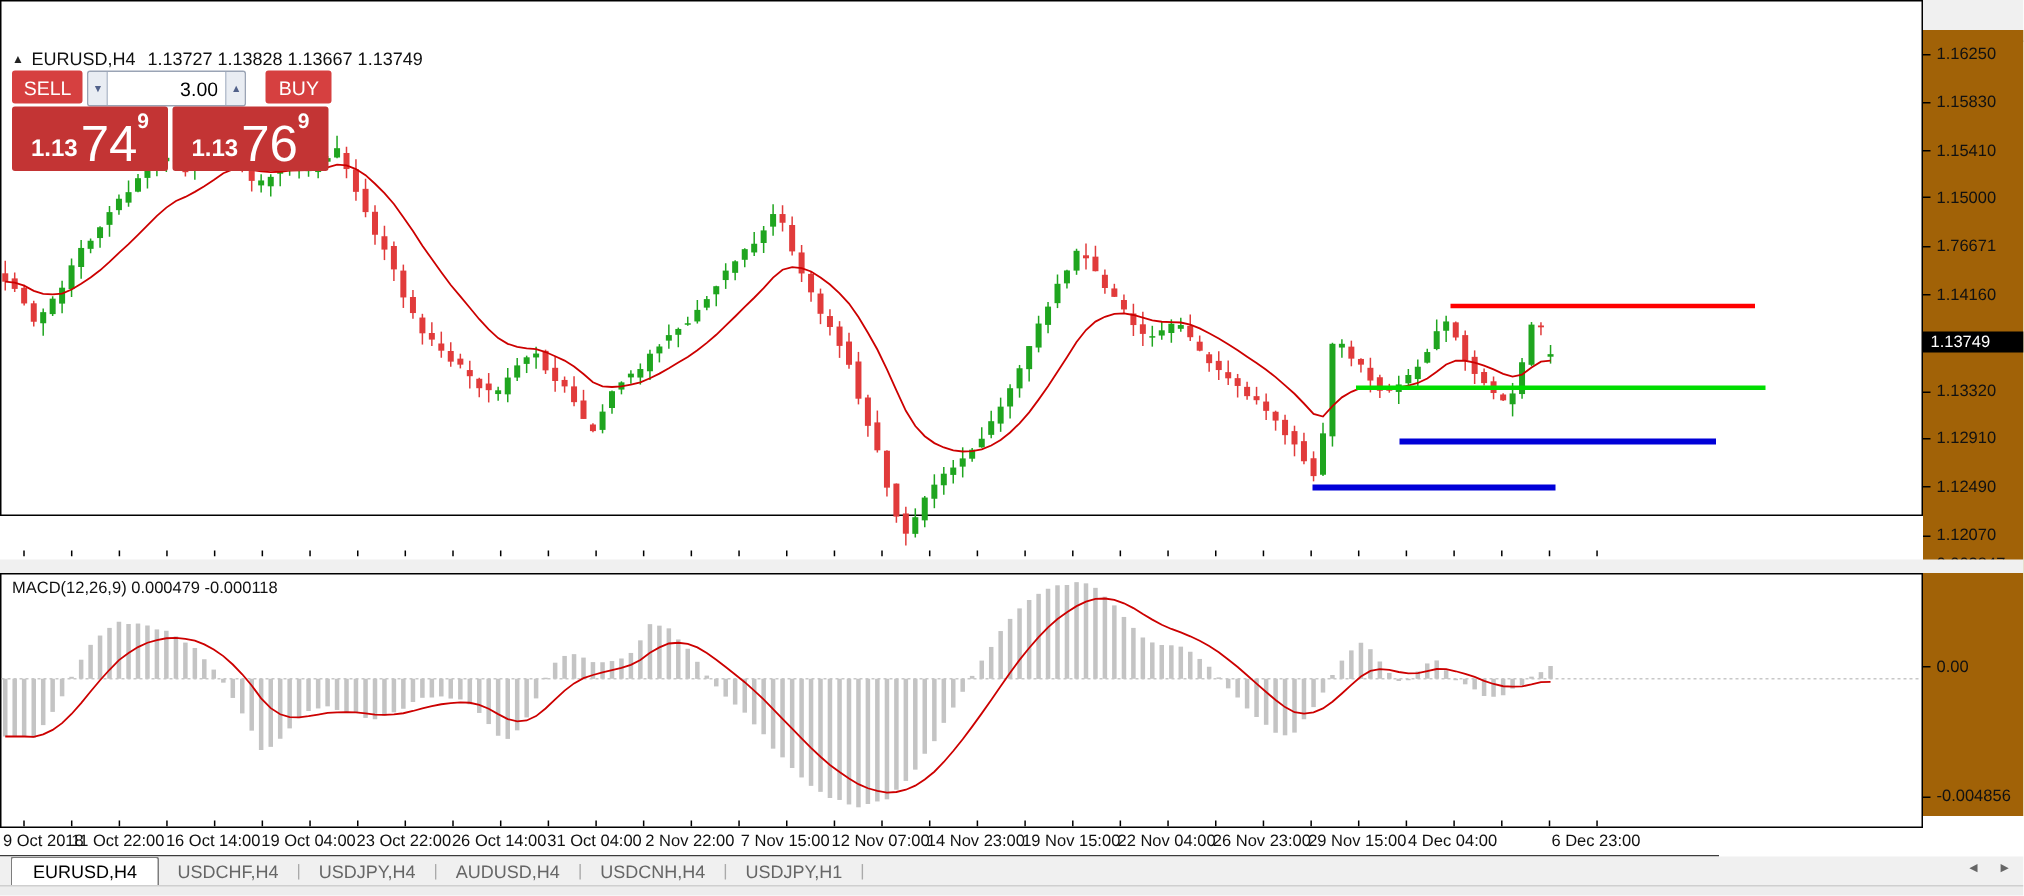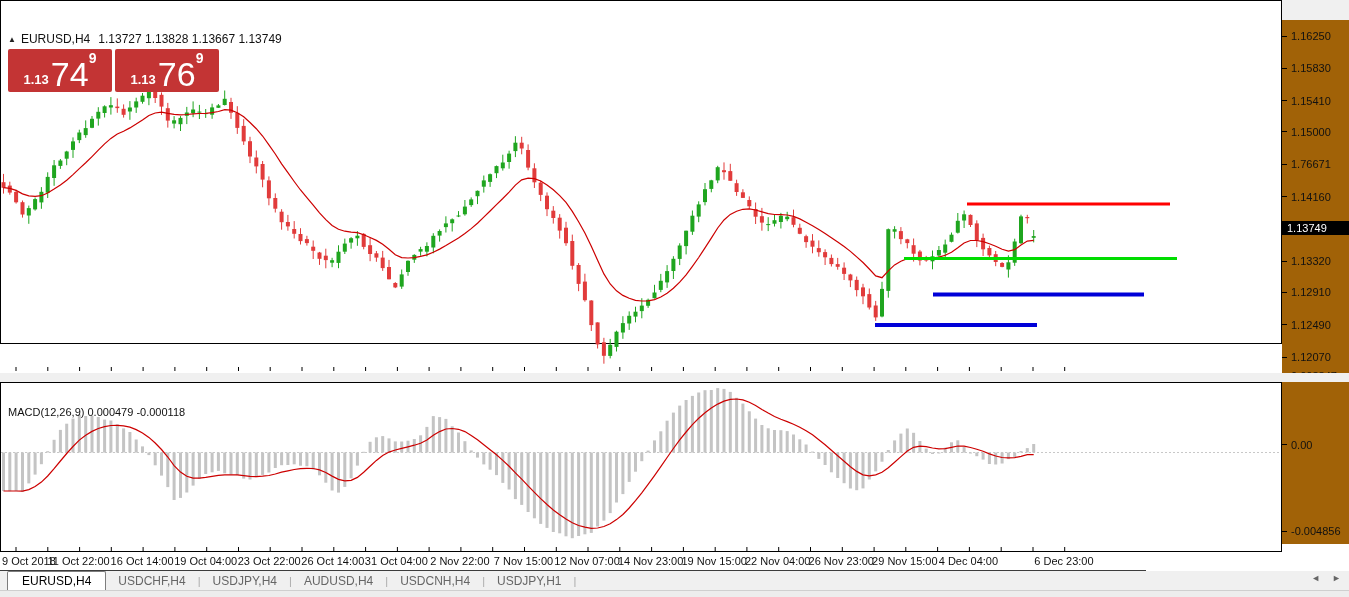--- a/index.html
+++ b/index.html
@@ -26,21 +26,21 @@
   .splitter{position:absolute;left:0;top:373px;width:1349px;height:9px;background:#f0f0f0;z-index:3;}
   .macd-panel{position:absolute;left:0;top:382px;width:1280px;height:168px;background:#fff;
               border:1px solid #000;}
   #price-svg{position:absolute;left:1px;top:29px;z-index:1;}
   #macd-svg{position:absolute;left:1px;top:383px;z-index:1;}
 
   .chart-title{position:absolute;left:8px;top:32px;z-index:4;font-size:12px;color:#111;
                display:flex;align-items:center;white-space:nowrap;}
   .chart-title .tri{font-size:8px;margin-right:5px;color:#222;}
   .chart-title .sym{margin-right:8px;}
-  .macd-label{position:absolute;left:8px;top:406px;z-index:4;font-size:11px;color:#111;white-space:nowrap;}
+  .macd-label{position:absolute;left:8px;top:386px;z-index:4;font-size:11px;color:#111;white-space:nowrap;}
 
   
   .trade-panel{position:absolute;left:8px;top:47px;width:213px;z-index:5;}
   .tp-row1{display:flex;height:22px;}
   .btn-sell,.btn-buy{background:#d64040;color:#fff;font-size:13px;display:flex;align-items:center;
         justify-content:center;border-radius:2px;cursor:pointer;}
   .btn-sell{width:50px;}
   .btn-buy{width:46px;margin-left:13px;}
   .vol-group{display:flex;height:22px;border:1px solid #9aa4b5;border-radius:2px;overflow:hidden;
              margin-left:3px;background:#fff;}
@@ -48,21 +48,21 @@
            color:#51618a;font-size:7px;cursor:pointer;}
   .vol-btn.dn{border-right:1px solid #b9c2d0;}
   .vol-btn.up{border-left:1px solid #b9c2d0;}
   .vol-input{width:68px;border:none;outline:none;font-size:13px;text-align:right;padding:0 5px;
              font-family:"Liberation Sans",sans-serif;color:#000;}
   .tp-row2{display:flex;margin-top:2px;}
   .px-box{background:#c33434;color:#fff;height:40px;border-radius:2px;display:flex;
           align-items:flex-end;justify-content:center;cursor:pointer;padding-bottom:3px;}
   .px-box.l{width:104px;}
   .px-box.r{width:104px;margin-left:3px;}
-  .px-small{font-size:13px;font-weight:bold;margin:0 2px 2px 0;text-align:right;}
+  .px-small{font-size:16px;font-weight:bold;margin:0 2px 2px 0;text-align:right;}
   .px-big{font-size:34px;line-height:30px;}
   .px-sup{font-size:14px;font-weight:bold;align-self:flex-start;margin-top:1px;}
 
   
   .right-axis{position:absolute;left:1282px;top:20px;width:67px;height:524px;background:#a16207;z-index:1;}
   .pa-label{position:absolute;left:9px;font-size:11px;color:#111;line-height:12px;white-space:nowrap;}
   .pa-tick{position:absolute;left:0;width:5px;height:1px;background:#000;}
   .price-badge{position:absolute;left:0;width:67px;height:14px;background:#000;color:#fff;
                font-size:11px;line-height:14px;padding-left:5px;box-sizing:border-box;z-index:2;}
 
@@ -684,20 +684,33 @@
     </svg>
   <div class="splitter"></div>
 
   <div class="chart-title">
     <span class="tri">▲</span>
     <span class="sym">EURUSD,H4</span>
     <span>1.13727 1.13828 1.13667 1.13749</span>
   </div>
 
   <div class="trade-panel">
+    <div class="tp-row1">
+      <div class="btn-sell">SELL</div>
+      <div class="vol-group">
+        <div class="vol-btn dn">
+          <span>▼</span>
+        </div>
+        <input class="vol-input" value="3.00" style="">
+        <div class="vol-btn up">
+          <span>▲</span>
+        </div>
+      </div>
+      <div class="btn-buy">BUY</div>
+    </div>
     <div class="tp-row2">
       <div class="px-box l">
         <span class="px-small">1.13</span>
         <span class="px-big">74</span>
         <span class="px-sup">9</span>
       </div>
       <div class="px-box r">
         <span class="px-small">1.13</span>
         <span class="px-big">76</span>
         <span class="px-sup">9</span>

